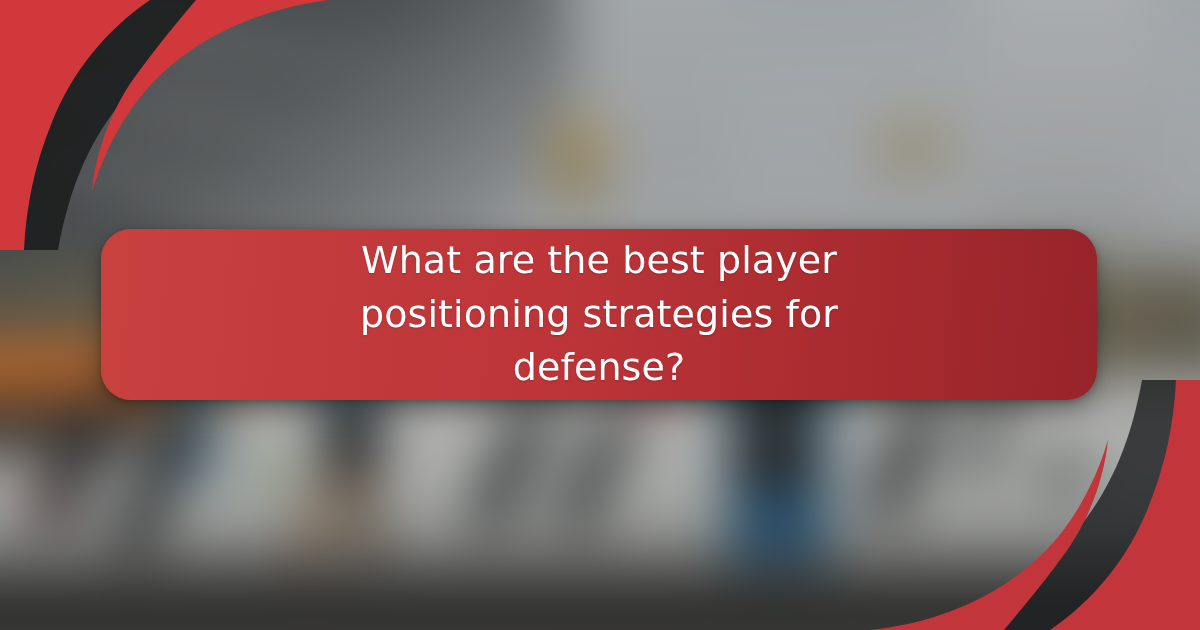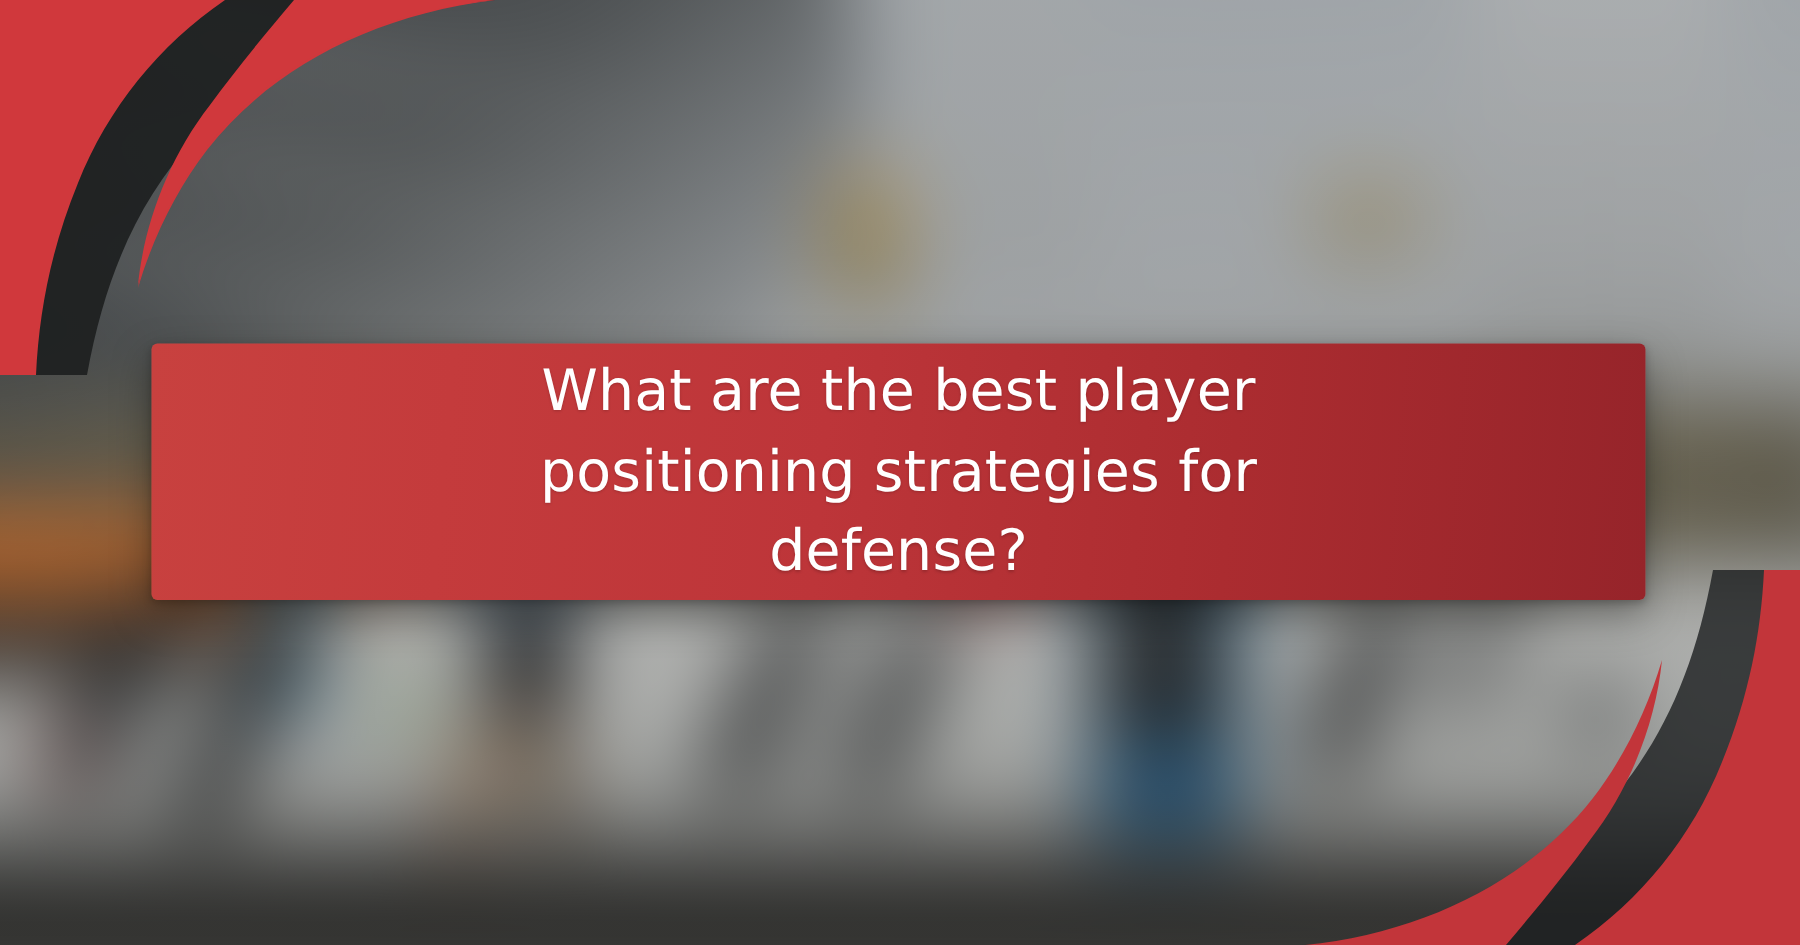--- a/index.html
+++ b/index.html
@@ -198,21 +198,21 @@
     pointer-events:none;
   }
   .corner-tl { left:0; top:0; }
   .corner-br { right:0; bottom:0; transform:rotate(180deg); }
 
   
   .card {
     position:absolute;
     left:101px; top:229px;
     width:996px; height:171px;
-    border-radius:4px;
+    border-radius:30px;
     background:linear-gradient(95deg,#c8413f 0%, #c43b3c 20%, #bd3539 45%, #ab2c30 72%, #96242a 100%);
     box-shadow:0 10px 26px rgba(0,0,0,.34), 0 2px 6px rgba(0,0,0,.22);
     display:flex;
     align-items:center;
     justify-content:center;
     padding:14px 56px;
   }
   .card-title {
     color:#ffffff;
     font-family:"DejaVu Sans", sans-serif;

